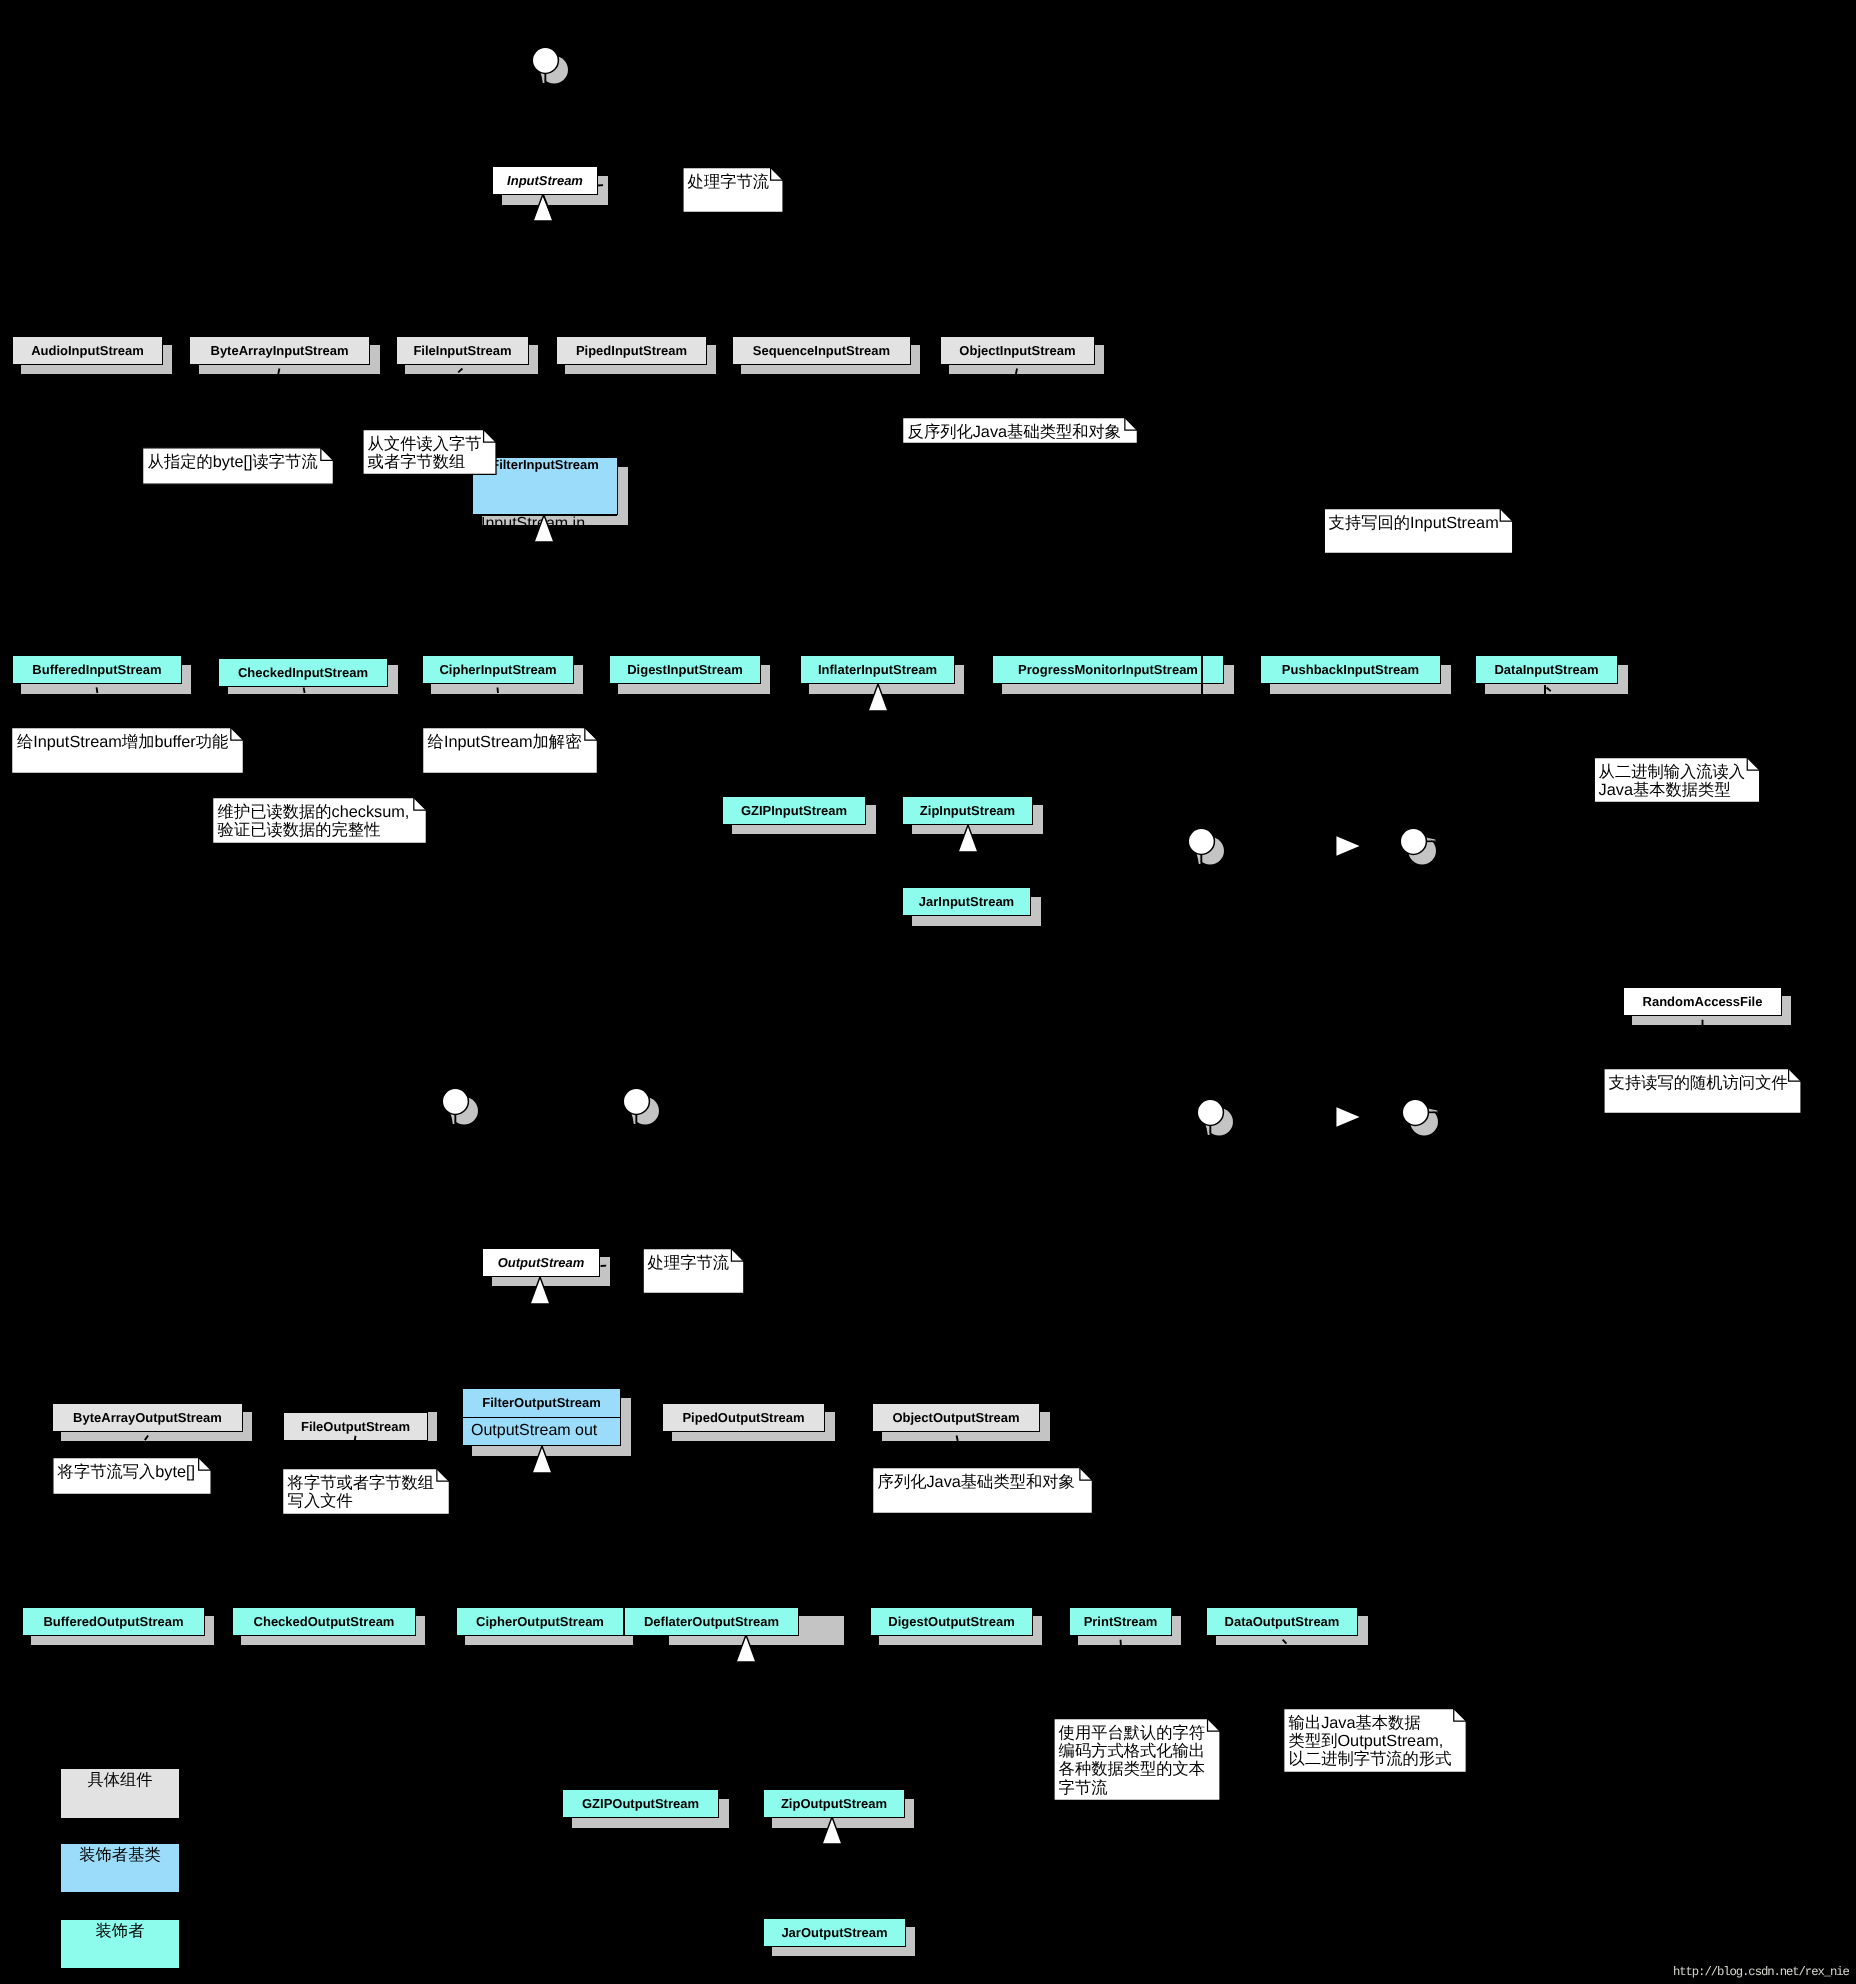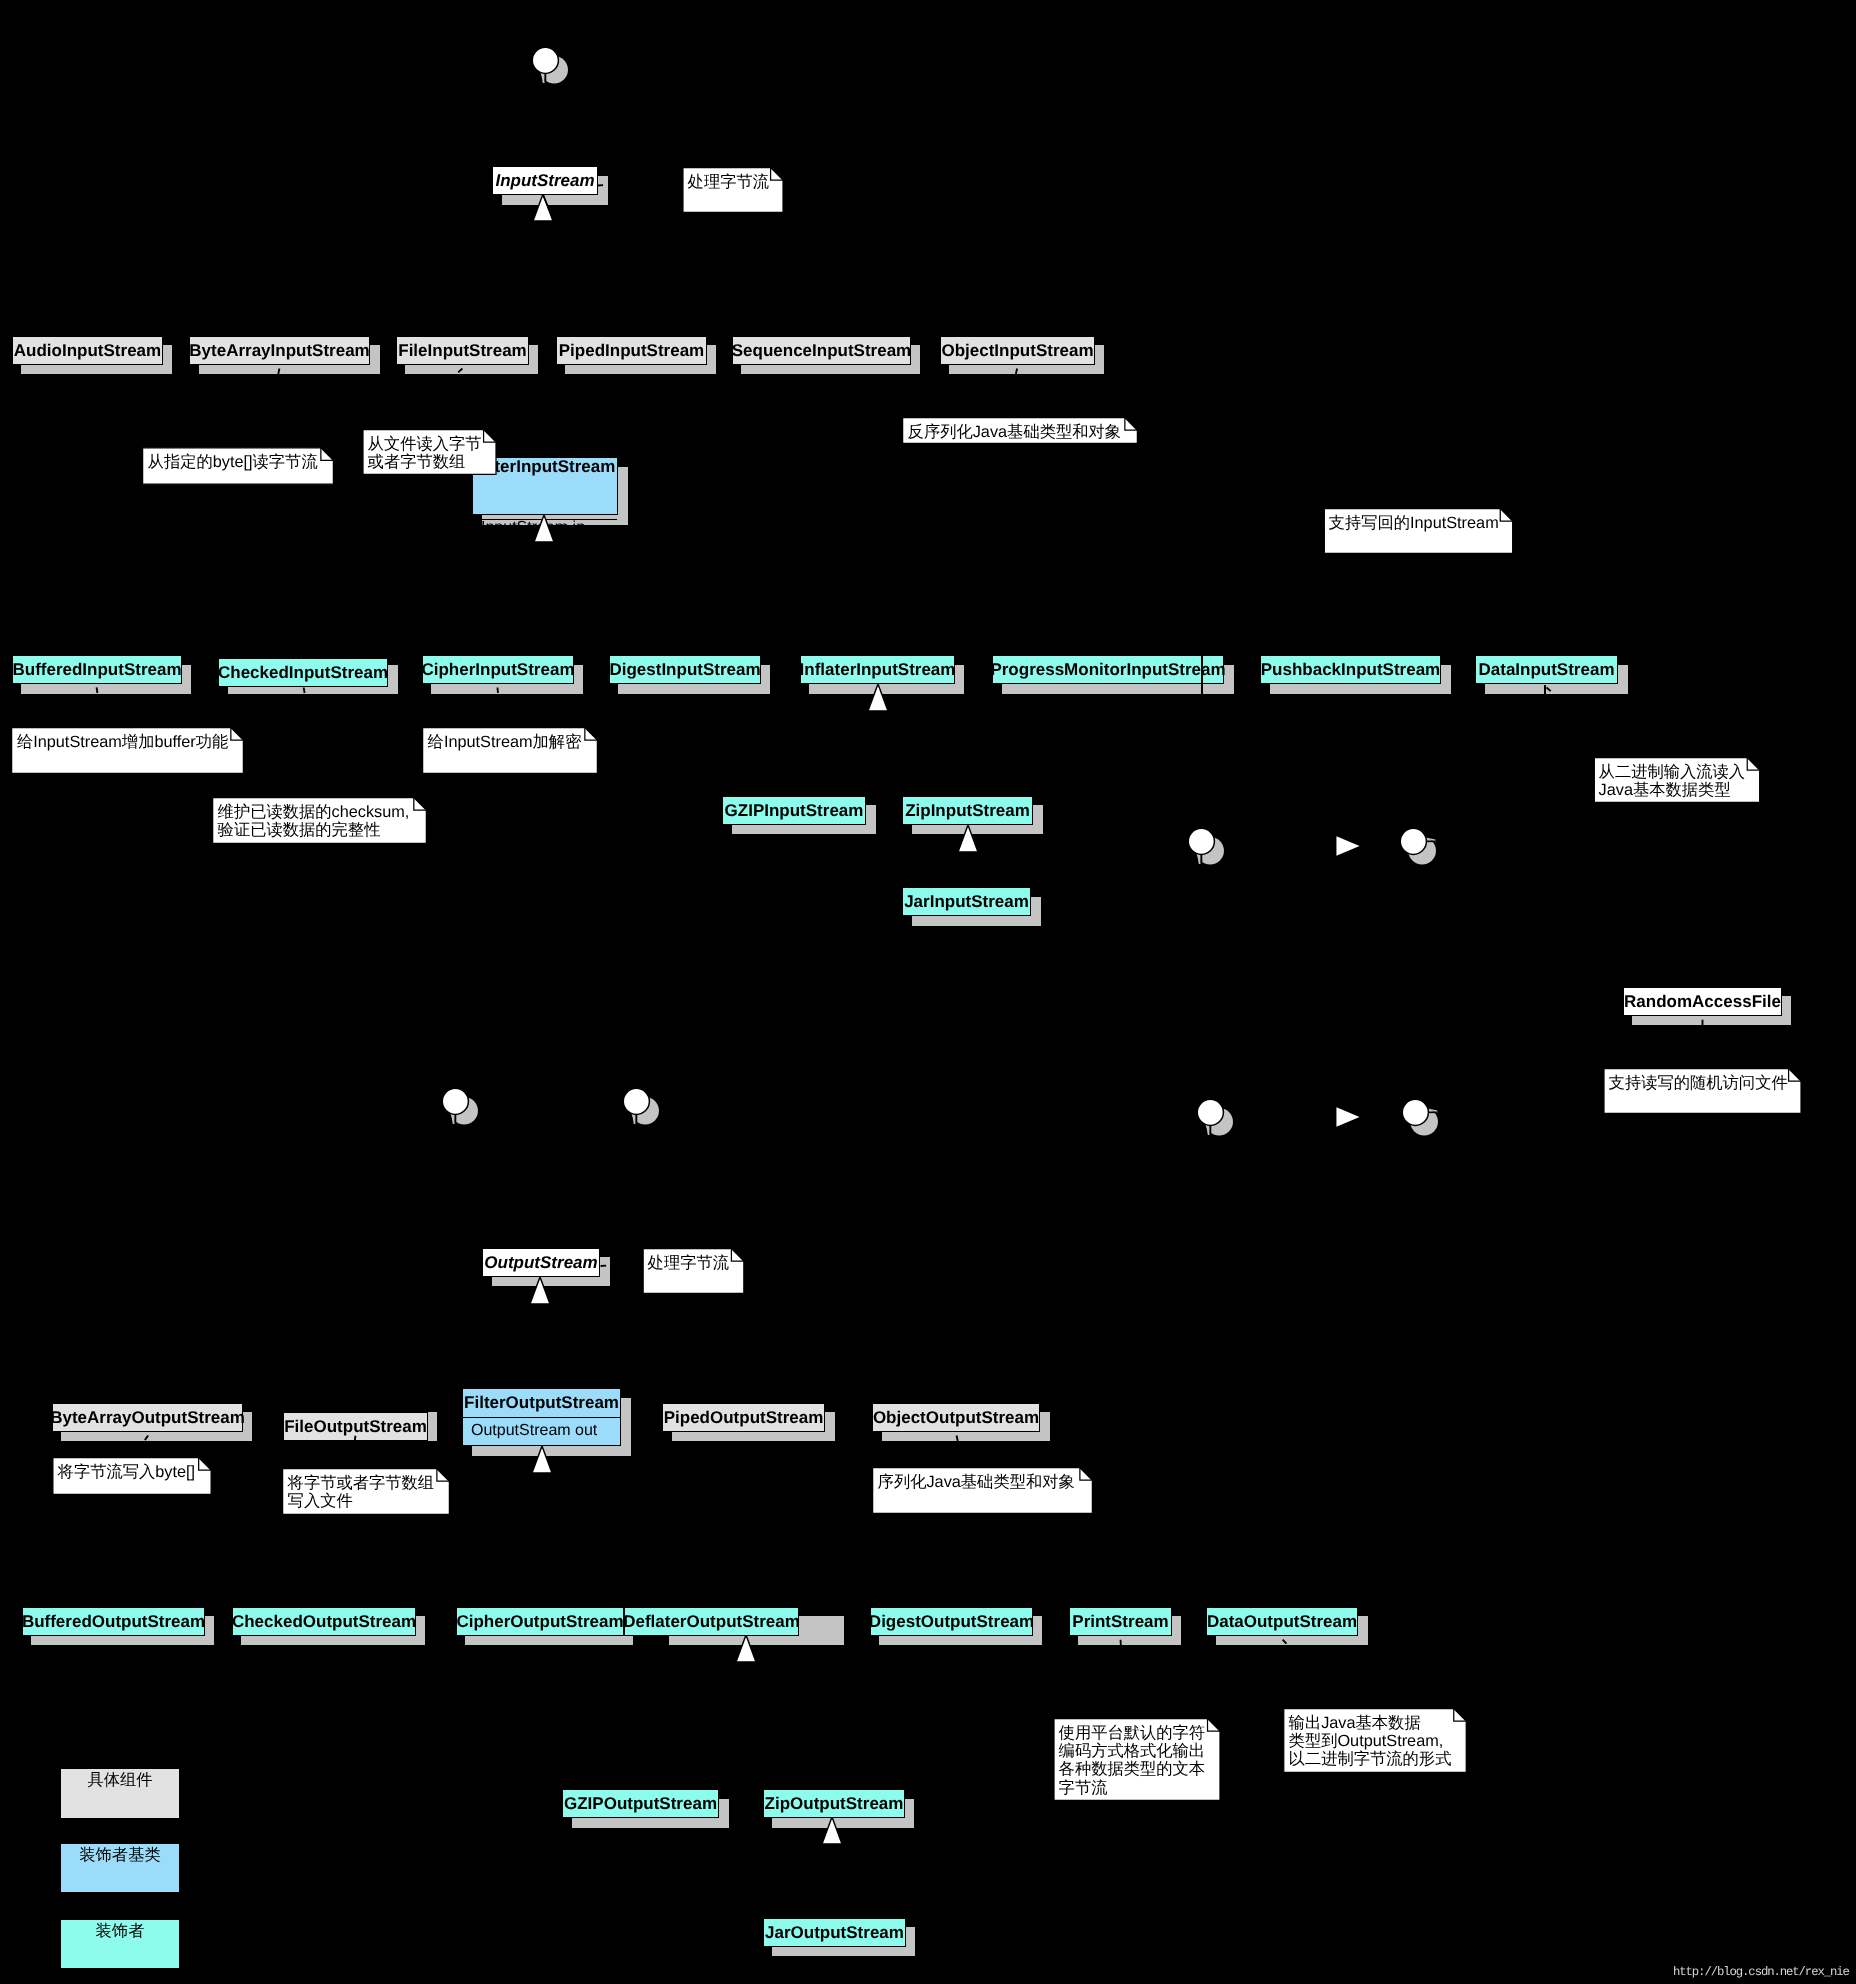--- a/index.html
+++ b/index.html
@@ -4,21 +4,21 @@
 <title>Java IO UML class diagram</title>
 <style>
   html,body{margin:0;padding:0;background:#000;}
   #stage{position:relative;width:1856px;height:1985px;background:#000;overflow:hidden;
          font-family:"Liberation Sans","DejaVu Sans",sans-serif;
          text-rendering:geometricPrecision;}
   *{-webkit-font-smoothing:antialiased;}
   .cbox{position:absolute;box-sizing:border-box;border:1.3px solid #000;color:#000;
         display:flex;flex-direction:column;}
   .cbox .tit{flex:1;display:flex;align-items:center;justify-content:center;
-             font-weight:bold;font-size:17px;line-height:1;white-space:nowrap;}
+             font-weight:bold;font-size:13px;line-height:1;white-space:nowrap;}
   .cbox .sub{flex:1;display:flex;align-items:center;padding-left:8px;
              font-size:16px;line-height:1;white-space:nowrap;border-top:1.3px solid #000;}
   .cbox.italic .tit{font-style:italic;}
   .fill-gray{background:#e2e2e2;}
   .fill-cyan{background:#8dfcec;}
   .fill-blue{background:#9bdcfb;}
   .fill-white{background:#ffffff;}
   .csh{position:absolute;background:#c4c4c4;}
   .conn{position:absolute;background:#000;}
   .tri{position:absolute;}

